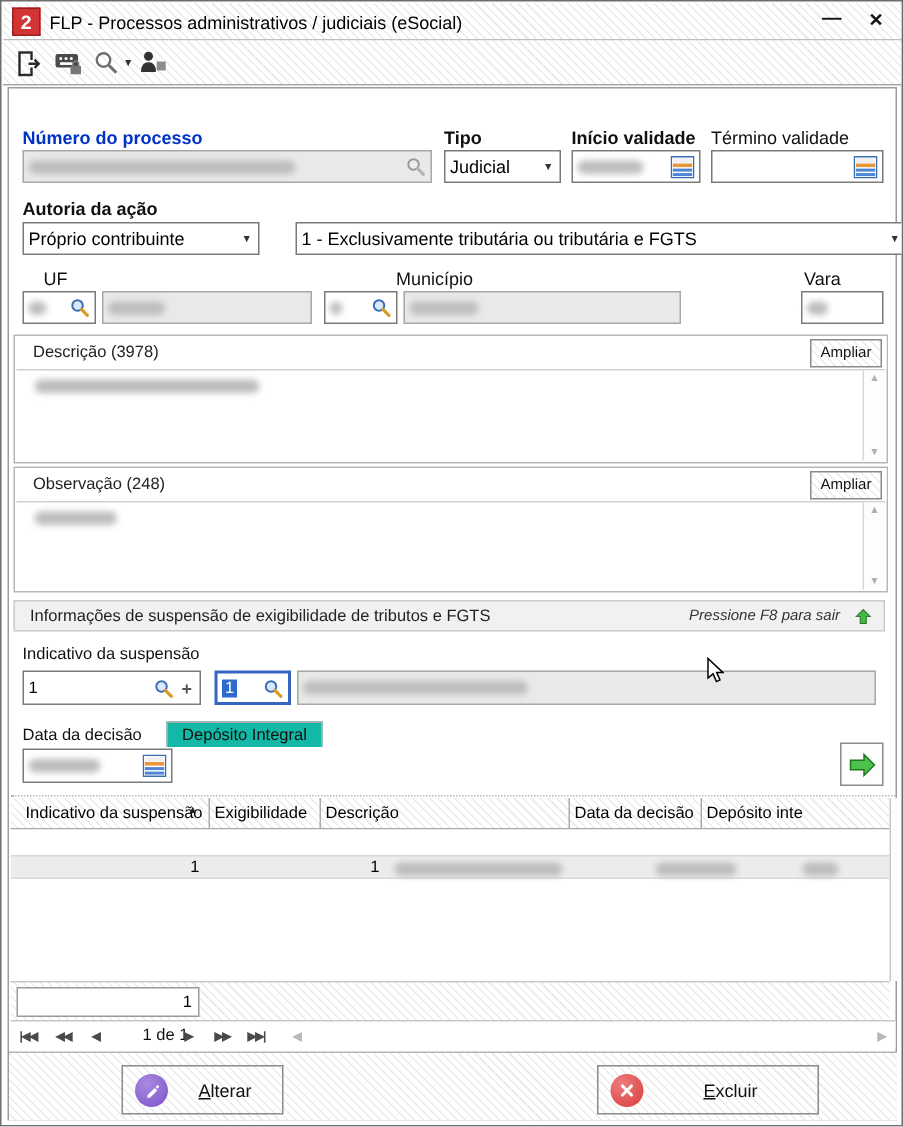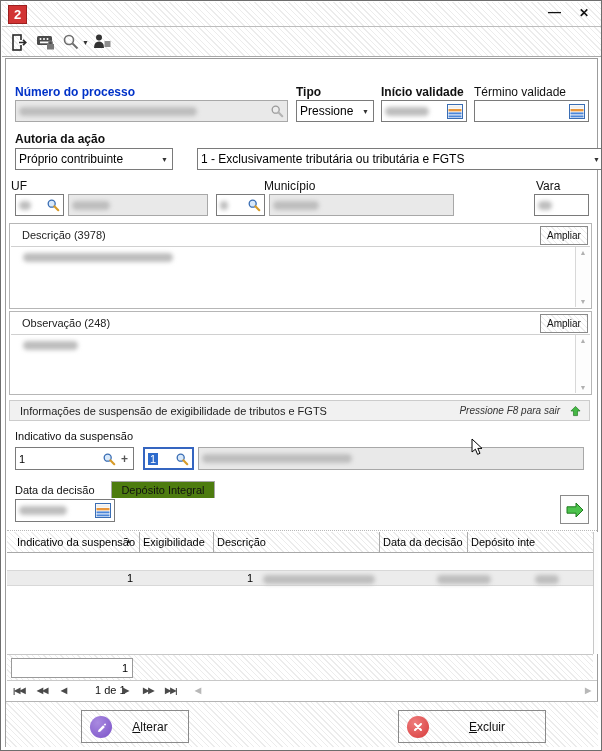--- a/index.html
+++ b/index.html
@@ -28,20 +28,21 @@
   .key{text-decoration:underline;}
   svg{display:block;}
 </style>
 </head>
 <body>
 
 <div class="window">
 
   <div class="abs stripes" style="left:1px;top:1px;width:599px;height:25px;border-bottom:1px solid #bdbdbd;">
     <div class="abs" style="left:6px;top:3px;width:19px;height:19px;background:#d23434;border:1px solid #9c1f1f;color:#fff;font-weight:bold;font-size:13px;display:flex;align-items:center;justify-content:center;">2</div>
+    <div class="abs" style="left:31px;top:6px;font-size:12px;color:#000;white-space:nowrap;">FLP - Processos administrativos / judiciais (eSocial)</div>
     <div class="abs" style="right:40px;top:2px;font-size:13px;font-weight:bold;color:#111;cursor:default;">—</div>
     <div class="abs" style="right:12px;top:4px;font-size:12px;font-weight:bold;color:#111;cursor:default;">✕</div>
   </div>
 
   <div class="abs stripes" style="left:1px;top:26px;width:599px;height:30px;border-bottom:1px solid #a8a8a8;">
     <div class="abs" style="left:8px;top:6px;">
       <svg width="19" height="19" viewBox="0 0 19 19">
           <rect x="3" y="2" width="8" height="15" fill="none" stroke="#2a2a2a" stroke-width="1.6"></rect>
           <rect x="8" y="7" width="10" height="5" fill="#fff"></rect>
           <path d="M9 9.5 H15 M13 6.8 L15.8 9.5 L13 12.2" fill="none" stroke="#2a2a2a" stroke-width="1.6"></path>
@@ -82,21 +83,21 @@
     <span style="margin-left:auto;">
         <svg width="14" height="14" viewBox="0 0 16 16">
           <circle cx="6.5" cy="6.5" r="4" fill="#ededed" stroke="#9a9a9a" stroke-width="1.5"></circle>
           <line x1="9.5" y1="9.5" x2="14" y2="14" stroke="#b3b3b3" stroke-width="2.4" stroke-linecap="round"></line>
         </svg>
       </span>
   </div>
 
   <div class="lbl b" style="left:295px;top:84px;">Tipo</div>
   <div class="fld" style="left:295px;top:99px;width:78px;">
-    <span>Pressione</span>
+    <span>Judicial</span>
     <span class="ddarrow">▼</span>
   </div>
 
   <div class="lbl b" style="left:380px;top:84px;">Início validade</div>
   <div class="fld" style="left:380px;top:99px;width:86px;">
     <span class="redact" style="width:44px;"></span>
     <span style="margin-left:auto;">
         <svg width="16" height="15" viewBox="0 0 16 15">
           <rect x="0.5" y="0.5" width="15" height="14" fill="#fff" stroke="#3a6db3"></rect>
           <rect x="1.5" y="1.5" width="13" height="3" fill="#f0f0f0"></rect>
@@ -123,21 +124,21 @@
   <div class="lbl b" style="left:14px;top:131px;">Autoria da ação</div>
   <div class="fld" style="left:14px;top:147px;width:158px;">
     <span>Próprio contribuinte</span>
     <span class="ddarrow">▼</span>
   </div>
   <div class="fld" style="left:196px;top:147px;width:408px;">
     <span>1 - Exclusivamente tributária ou tributária e FGTS</span>
     <span class="ddarrow">▼</span>
   </div>
 
-  <div class="lbl" style="left:10px;top:178px;">UF</div>
+  <div class="lbl" style="left:28px;top:178px;">UF</div>
   <div class="fld" style="left:14px;top:193px;width:49px;">
     <span class="redact" style="width:12px;"></span>
     <span style="margin-left:auto;">
         <svg width="14" height="14" viewBox="0 0 16 16">
           <circle cx="6.5" cy="6.5" r="4" fill="#d8e9fb" stroke="#3a6db3" stroke-width="1.5"></circle>
           <line x1="9.5" y1="9.5" x2="14" y2="14" stroke="#d79b28" stroke-width="2.4" stroke-linecap="round"></line>
         </svg>
       </span>
   </div>
   <div class="fld dis" style="left:67px;top:193px;width:140px;">
@@ -241,21 +242,21 @@
         <svg width="16" height="15" viewBox="0 0 16 15">
           <rect x="0.5" y="0.5" width="15" height="14" fill="#fff" stroke="#3a6db3"></rect>
           <rect x="1.5" y="1.5" width="13" height="3" fill="#f0f0f0"></rect>
           <rect x="1.5" y="5" width="13" height="2.4" fill="#e8963c"></rect>
           <rect x="1.5" y="8.4" width="13" height="2" fill="#4d86d8"></rect>
           <rect x="1.5" y="11.4" width="13" height="2" fill="#4d86d8"></rect>
         </svg>
       </span>
   </div>
 
-  <div class="abs" style="left:110px;top:480px;width:104px;height:17px;border:1px solid #a8a8a8;border-bottom:none;background:#4d7c0f;display:flex;align-items:center;justify-content:center;font-size:11px;color:#111;">Depósito Integral</div>
+  <div class="abs" style="left:110px;top:480px;width:104px;height:17px;border:1px solid #a8a8a8;border-bottom:none;background:#14b8a6;display:flex;align-items:center;justify-content:center;font-size:11px;color:#111;">Depósito Integral</div>
 
   <div class="abs" style="left:559px;top:494px;width:29px;height:29px;border:1px solid #8a8a8a;background:#fdfdfd;display:flex;align-items:center;justify-content:center;">
     <svg width="20" height="18" viewBox="0 0 20 18">
         <path d="M11 2 L18 9 L11 16 V12.2 H2 V5.8 H11 Z" fill="#4cc24c" stroke="#1f7a1f" stroke-width="1"></path>
       </svg>
   </div>
 
   <div class="abs" style="left:6px;top:529px;width:590px;height:1px;border-top:1px dotted #b8b8b8;"></div>
 
   <div class="abs stripes" style="left:6px;top:531px;width:586px;height:21px;border-bottom:1px solid #a8a8a8;overflow:hidden;">

